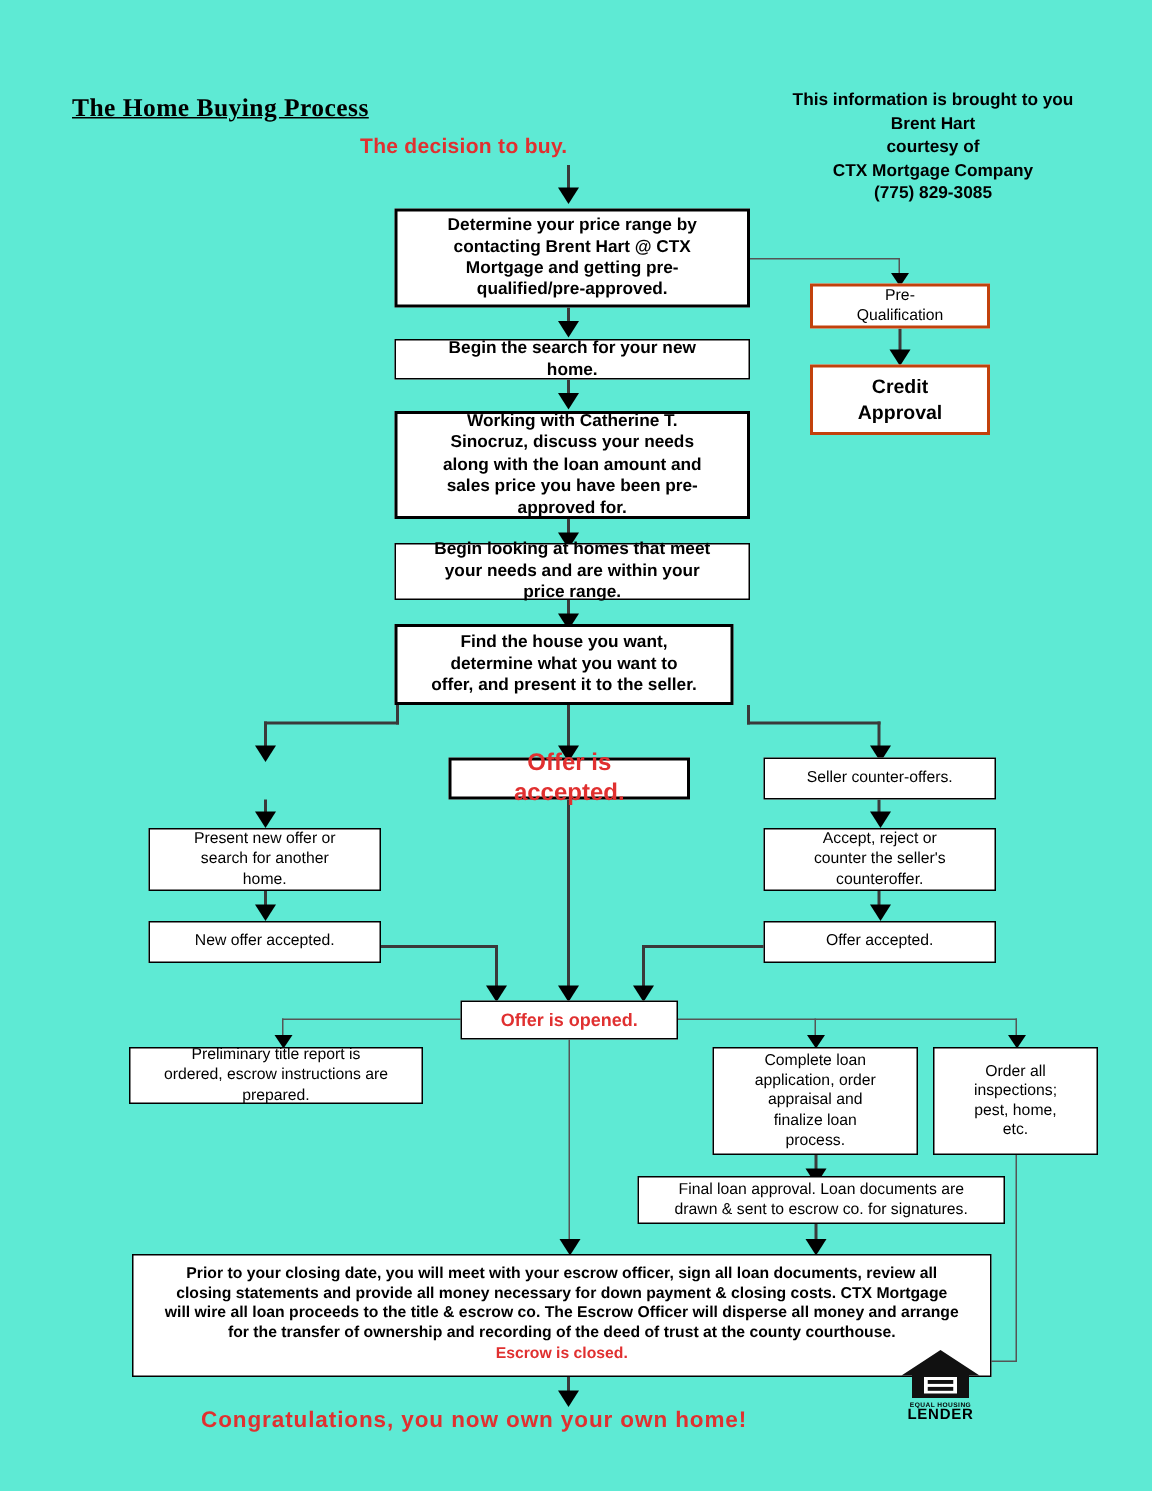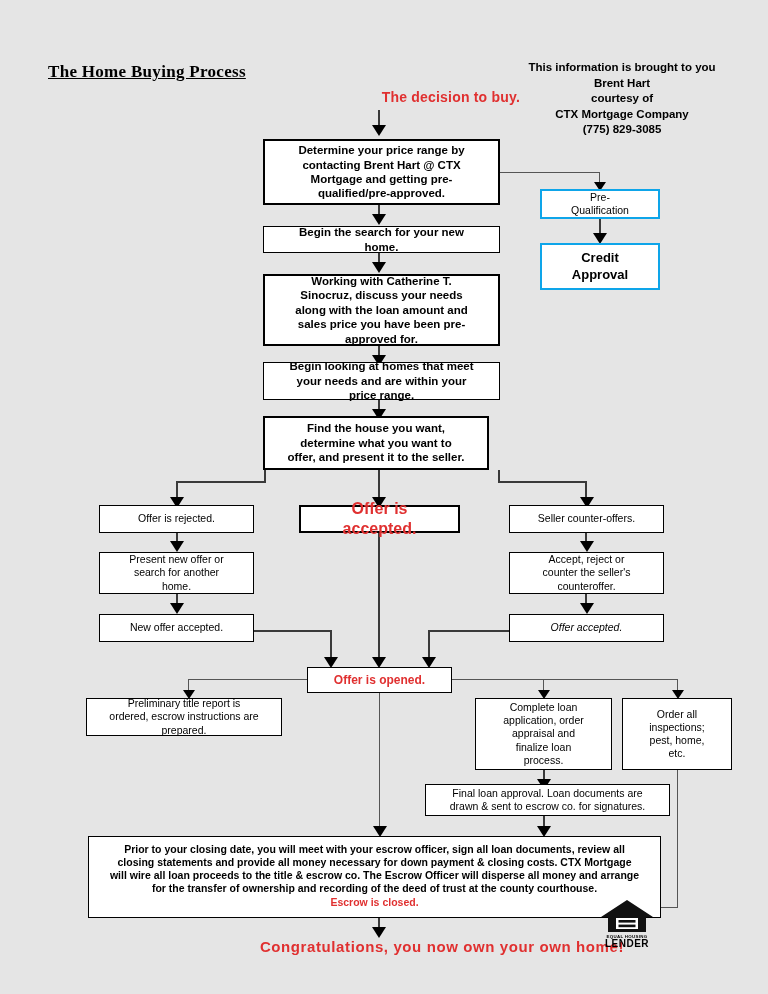--- a/index.html
+++ b/index.html
@@ -9,41 +9,41 @@
     background: #ffffff;
   }
   body {
     font-family: "Liberation Sans", sans-serif;
     color: #000000;
   }
   #page {
     position: relative;
     width: 768px;
     height: 994px;
-    background: #e5e5e5;
+    background: #5eead4;
     overflow: hidden;
   }
 
   .box {
     position: absolute;
     box-sizing: border-box;
     border: 1px solid #000000;
     background: #ffffff;
     display: flex;
     align-items: center;
     justify-content: center;
     text-align: center;
     line-height: 1.25;
     z-index: 3;
   }
   .box > span { display: block; width: 100%; padding: 0 20px; }
 
   .box.bold { font-weight: bold; }
   .box.thick { border-width: 2px; }
-  .box.orange { border: 2px solid #0ea5e9; }
+  .box.orange { border: 2px solid #c2410c; }
   .box.red-text { color: #E03030; }
 
   
   .vline {
     position: absolute;
     width: 2px;
     background: #3a3a3a;
     z-index: 1;
   }
   .hline {
@@ -85,21 +85,21 @@
     position: absolute;
     text-align: center;
     font-weight: bold;
     font-size: 11.5px;
     line-height: 1.35;
   }
   .redline {
     position: absolute;
     color: #E03030;
     font-weight: bold;
-    text-align: right;
+    text-align: left;
     white-space: nowrap;
   }
   .decision {
     font-size: 14px;
     letter-spacing: 0.2px;
   }
   .congrats {
     font-size: 15px;
     letter-spacing: 0.6px;
   }
@@ -198,23 +198,20 @@
   <div class="arrow" style="left:170px; top:497px;"></div>
 
   <div class="vline" style="left:378px; top:470px; height:30px;"></div>
   <div class="arrow" style="left:372px; top:497px;"></div>
 
   <div class="vline" style="left:498px; top:470px; height:13px;"></div>
   <div class="hline" style="left:498px; top:481px; width:89px;"></div>
   <div class="vline" style="left:585px; top:481px; height:21px;"></div>
   <div class="arrow" style="left:580px; top:497px;"></div>
 
-  <div class="box" style="left:99px; top:505px; width:155px; height:28px; font-size:10.5px;">
-    <span>Offer is rejected.</span>
-  </div>
 
   <div class="box thick bold red-text" style="left:299px; top:505px; width:161px; height:28px; font-size:16px;">
     <span>Offer is accepted.</span>
   </div>
 
   <div class="box" style="left:509px; top:505px; width:155px; height:28px; font-size:10.5px;">
     <span>Seller counter-offers.</span>
   </div>
 
   <div class="vline" style="left:176px; top:533px; height:12px;"></div>
@@ -234,21 +231,21 @@
   <div class="vline" style="left:176px; top:594px; height:13px;"></div>
   <div class="arrow" style="left:170px; top:603px;"></div>
 
   <div class="vline" style="left:585px; top:594px; height:13px;"></div>
   <div class="arrow" style="left:580px; top:603px;"></div>
 
   <div class="box" style="left:99px; top:614px; width:155px; height:28px; font-size:10.5px;">
     <span>New offer accepted.</span>
   </div>
 
-  <div class="box" style="left:509px; top:614px; width:155px; height:28px; font-size:10.5px;font-style:italic;">
+  <div class="box" style="left:509px; top:614px; width:155px; height:28px; font-size:10.5px;">
     <span>Offer accepted.</span>
   </div>
 
   <div class="hline" style="left:254px; top:630px; width:78px;"></div>
   <div class="vline" style="left:330px; top:630px; height:31px;"></div>
   <div class="arrow" style="left:324px; top:657px;"></div>
 
   <div class="vline" style="left:378px; top:533px; height:128px;"></div>
   <div class="arrow" style="left:372px; top:657px;"></div>
 

